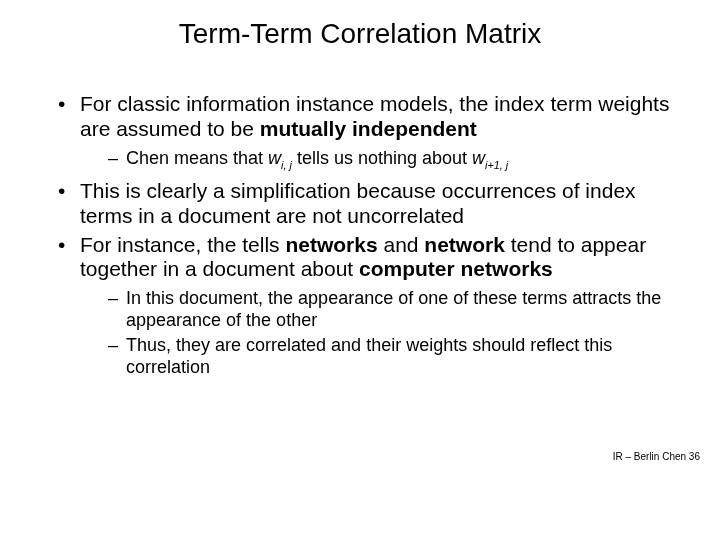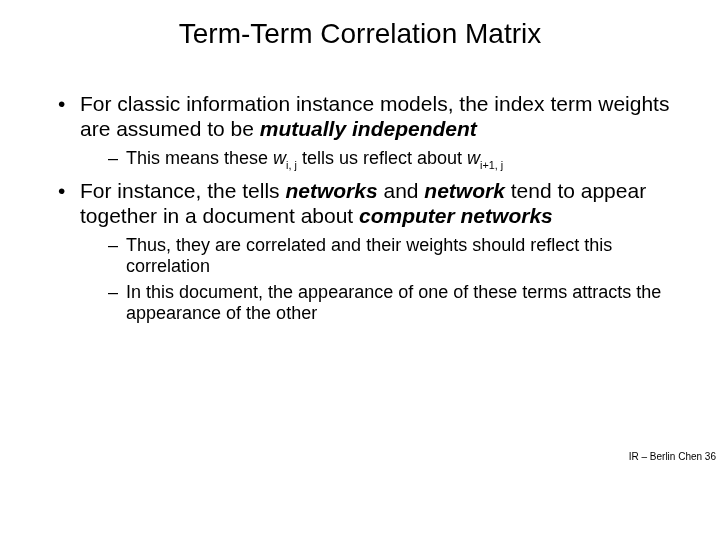--- a/index.html
+++ b/index.html
@@ -56,58 +56,61 @@
     padding-left: 18px;
     margin-bottom: 4px;
   }
   ul.level2 > li::before {
     content: "–";
     position: absolute;
     left: 0;
     top: 0;
     font-size: 18px;
   }
-  .b { font-weight: bold; font-style: italic; }
+  .b { font-weight: bold; }
   .footer {
     position: absolute;
-    right: 4px;
+    right: 20px;
     bottom: 6px;
     font-size: 10px;
     color: #000;
   }
   .mathvar { font-style: italic; }
-  .sub { font-size: 0.6em; vertical-align: sub; }
+  .sub { font-size: 0.6em; vertical-align: sub; font-style: italic; }
 </style>
 </head>
 <body>
 
 <div class="slide">
 
   <h1 class="title">Term-Term Correlation Matrix</h1>
 
   <ul class="level1">
 
     <li>
       <span>For classic information instance models, the index term weights are assumed to be </span><span class="b">mutually independent</span>
       <ul class="level2">
         <li>
-          <span>This means these </span><span class="mathvar">w</span><span class="sub">i, j</span><span> tells us reflect about </span><span class="mathvar">w</span><span class="sub">i+1, j</span>
+          <span>Chen means that </span><span class="mathvar">w</span><span class="sub">i, j</span><span> tells us nothing about </span><span class="mathvar">w</span><span class="sub">i+1, j</span>
         </li>
       </ul>
     </li>
 
+    <li>
+      <span>This is clearly a simplification because occurrences of index terms in a document are not uncorrelated</span>
+    </li>
 
     <li>
       <span>For instance, the tells </span><span class="b">networks</span><span> and </span><span class="b">network</span><span> tend to appear together in a document about </span><span class="b">computer networks</span>
       <ul class="level2">
         <li>
-          <span>Thus, they are correlated and their weights should reflect this correlation</span>
+          <span>In this document, the appearance of one of these terms attracts the appearance of the other</span>
         </li>
         <li>
-          <span>In this document, the appearance of one of these terms attracts the appearance of the other</span>
+          <span>Thus, they are correlated and their weights should reflect this correlation</span>
         </li>
       </ul>
     </li>
 
   </ul>
 
   <div class="footer">IR – Berlin Chen 36</div>
 </div>
 
 </body></html>

